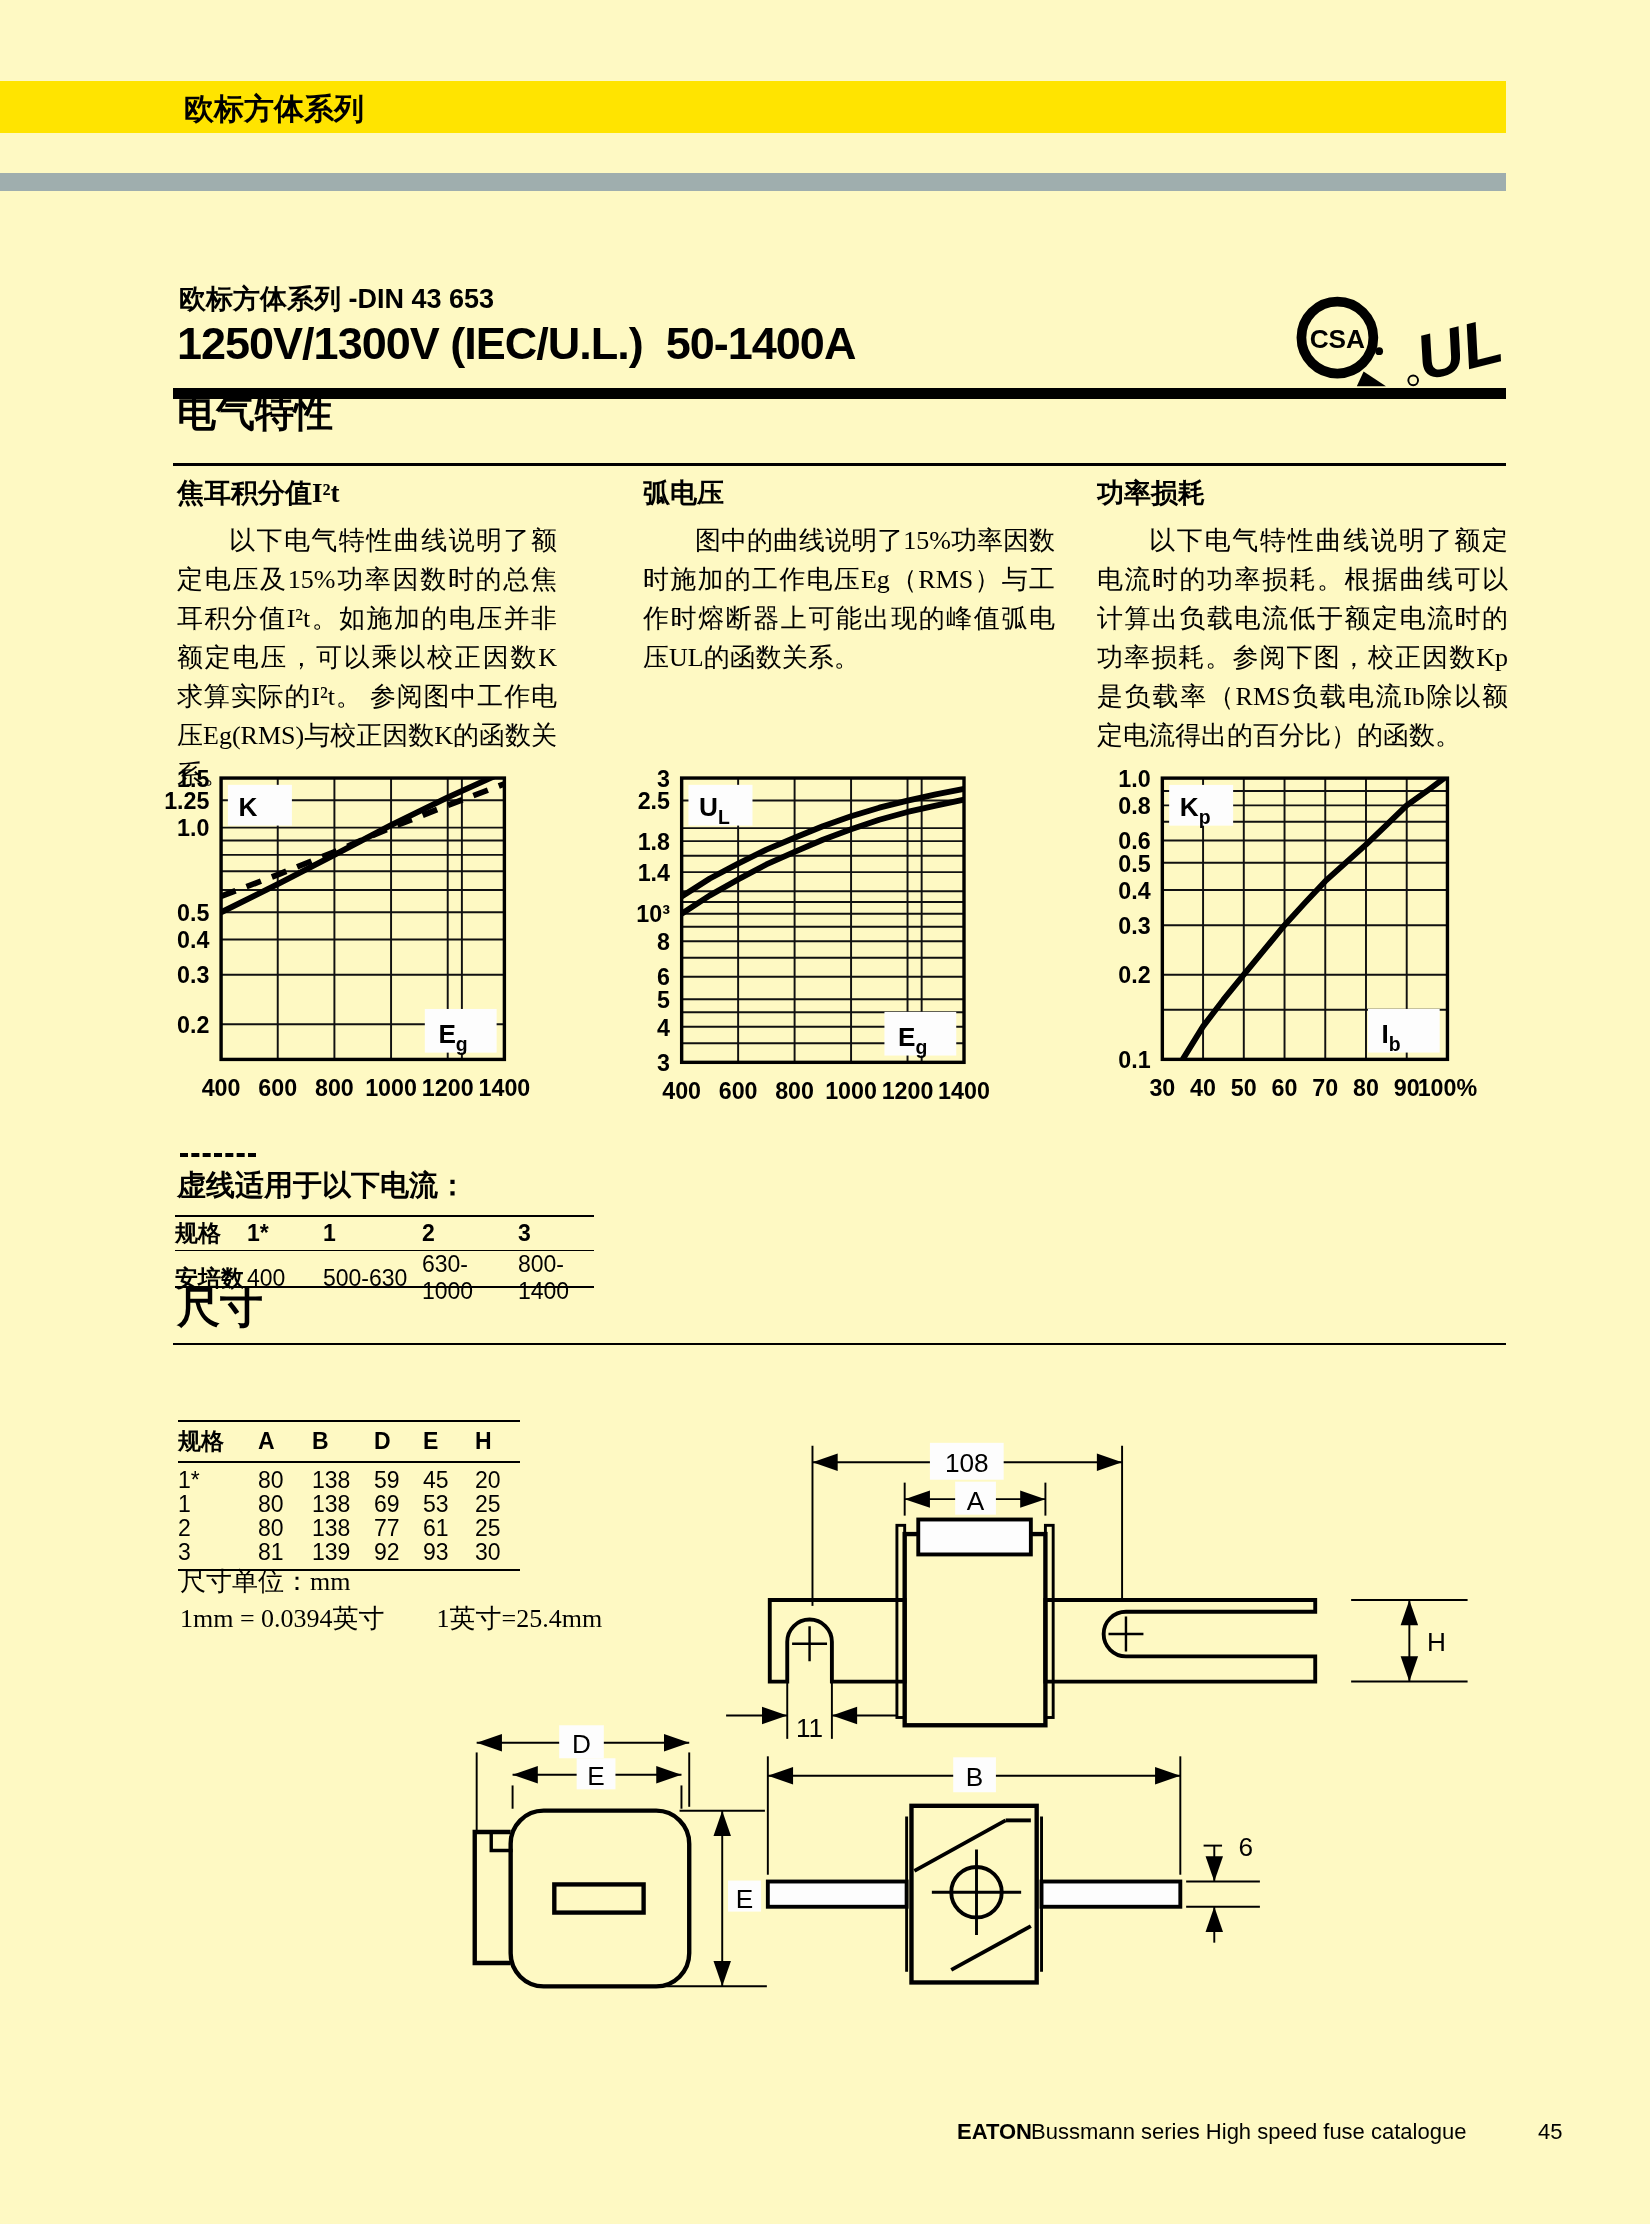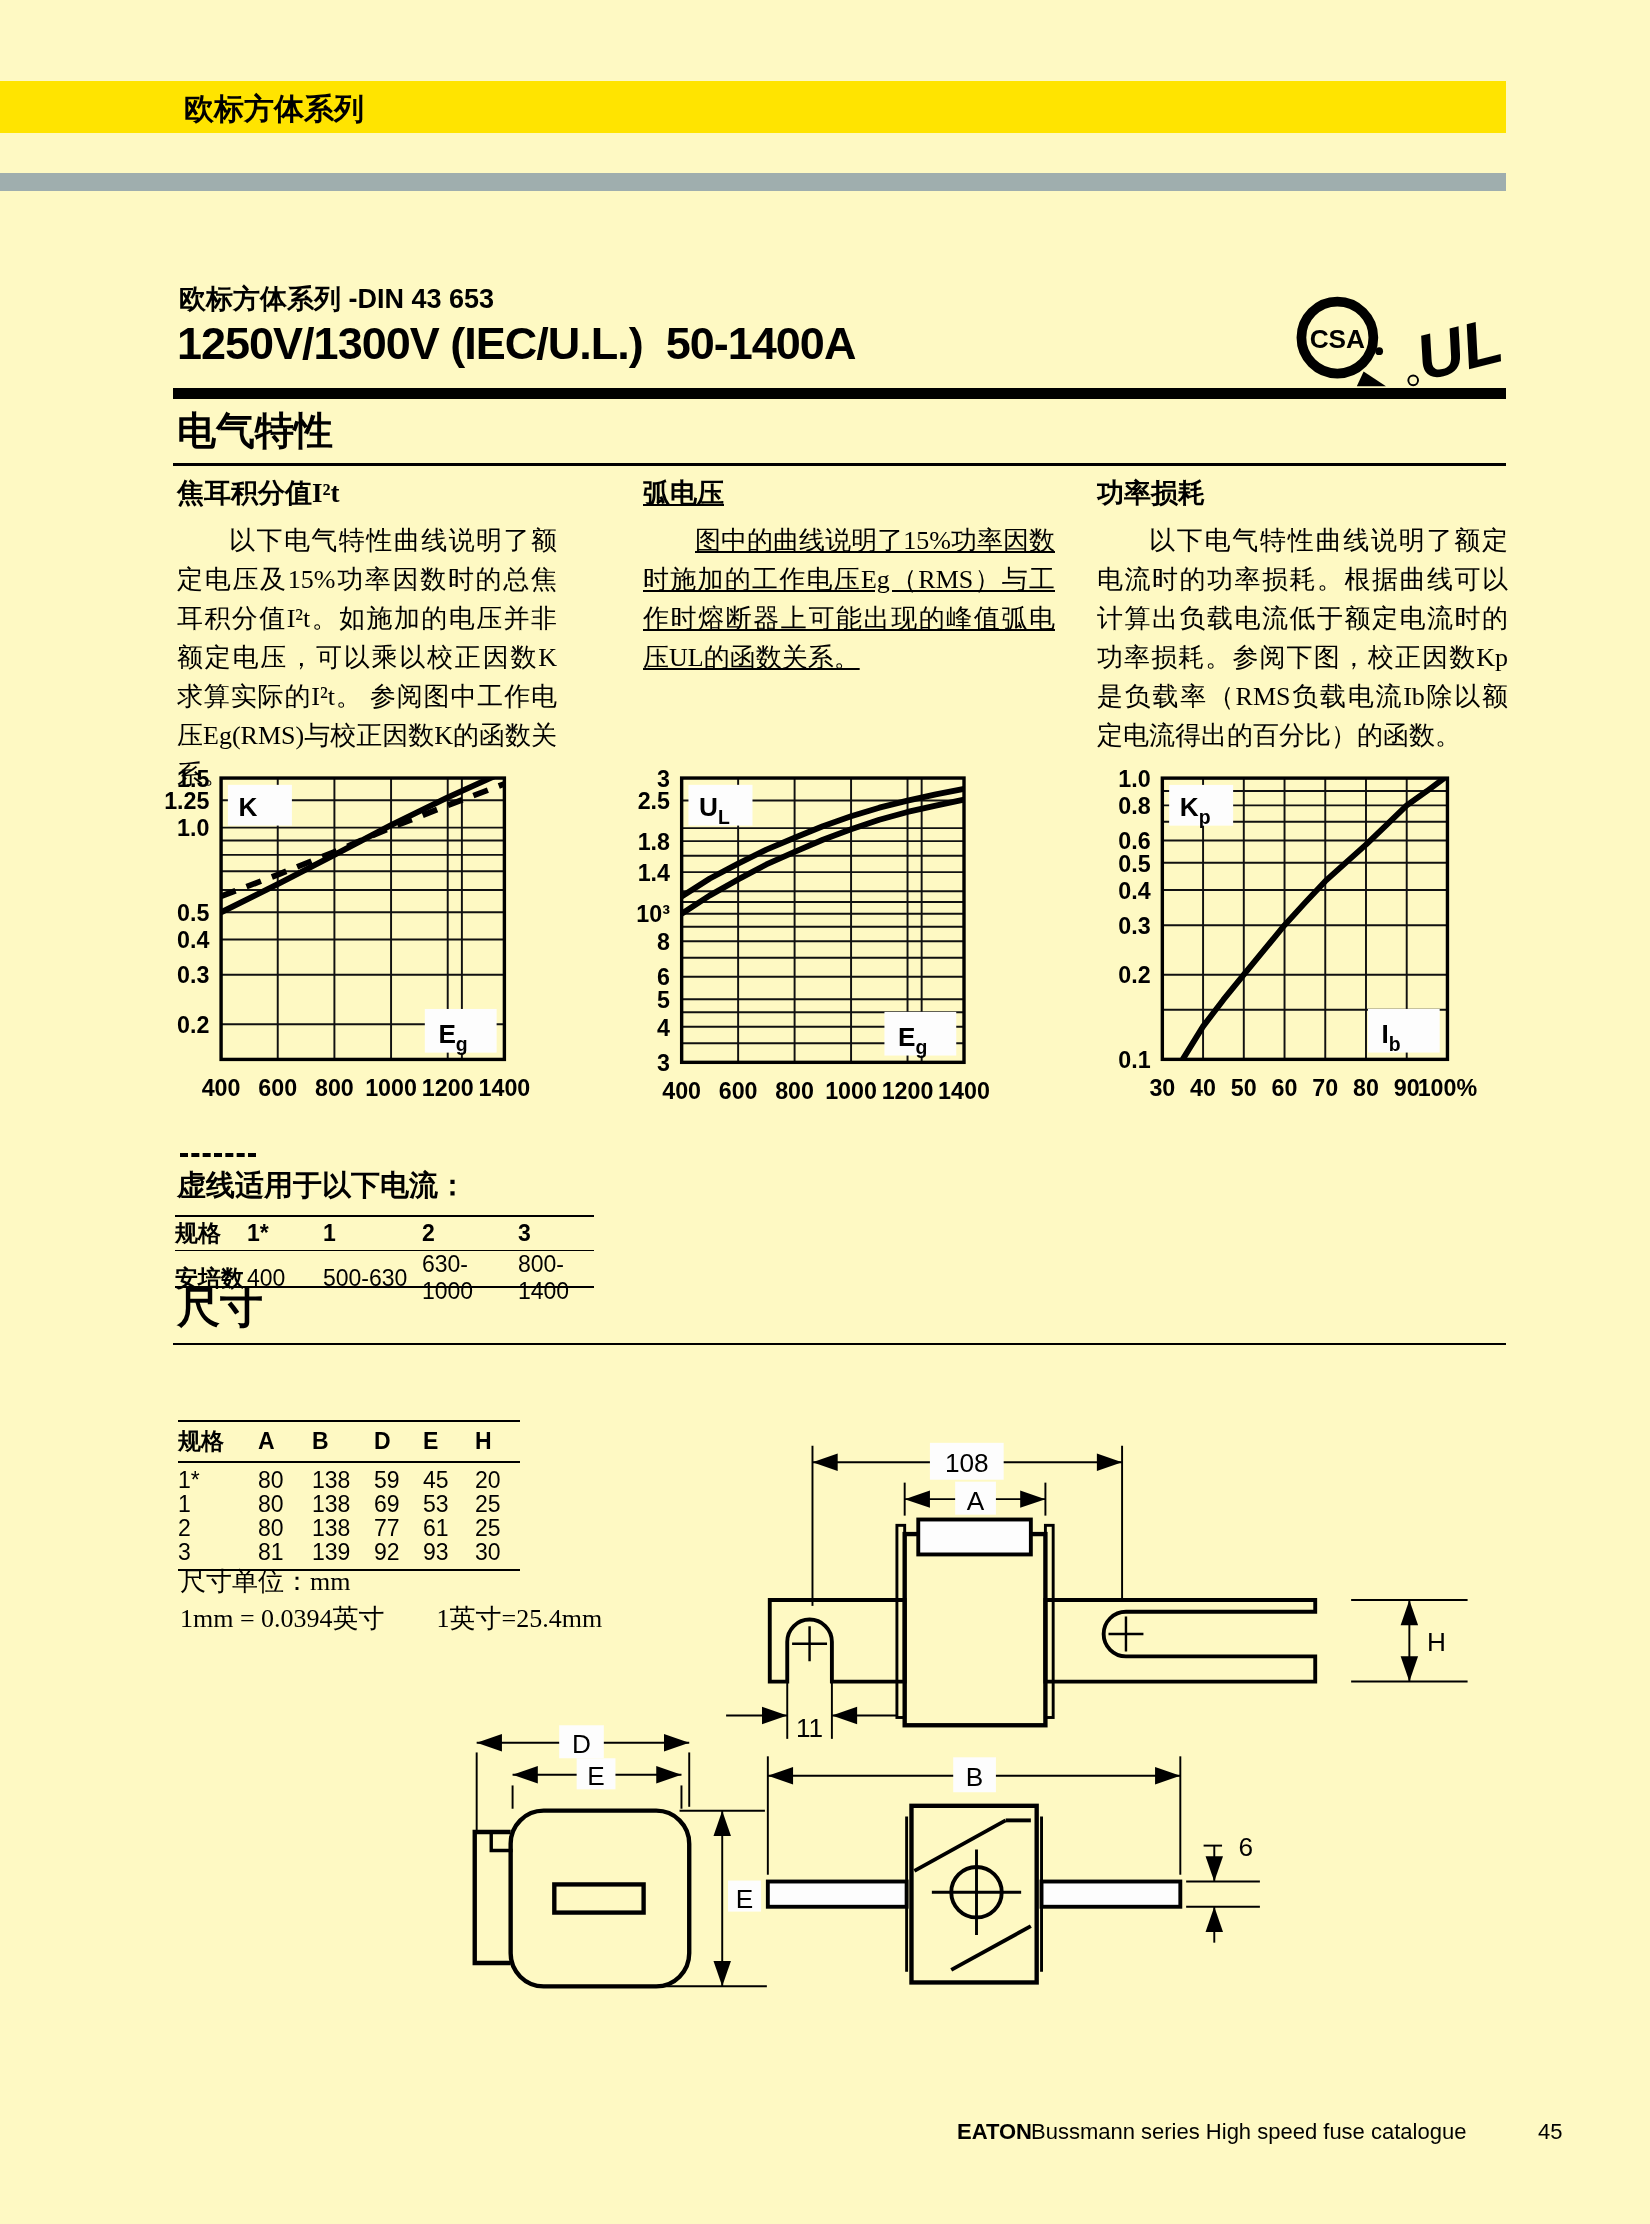--- a/index.html
+++ b/index.html
@@ -8,28 +8,28 @@
   .abs{position:absolute;}
   
   .banner{left:0;top:81px;width:1506px;height:52px;background:#FFE400;}
   .banner-label{left:184px;top:89px;font:bold 30px "Liberation Sans",sans-serif;}
   .gray-bar{left:0;top:173px;width:1506px;height:18.4px;background:#9FAEAE;}
   
   .series-title{left:179px;top:281px;font:bold 27px "Liberation Sans",sans-serif;}
   .main-title{left:177px;top:318px;font:bold 45px "Liberation Sans",sans-serif;
               letter-spacing:-1px;white-space:pre;}
   .rule-thick{left:173px;top:388px;width:1333px;height:10.7px;background:#000;}
-  .section-title{left:177px;top:404px;font:bold 39px "Liberation Serif",serif;}
+  .section-title{left:177px;top:386px;font:bold 39px "Liberation Serif",serif;}
   .rule-thin{left:173px;top:463px;width:1333px;height:2.9px;background:#000;}
   
   .col{top:475px;}
   .col h3{margin:0 0 9.7px 0;font:bold 27px "Liberation Serif",serif;}
   .col p{margin:0;font:26px/39px "Liberation Serif",serif;text-align:justify;text-indent:2em;}
   .col1{left:177px;width:380px;}
-  .col2{left:643px;width:412px;text-decoration:underline;}
+  .col2{left:643px;width:412px;}
   .col3{left:1097px;width:411px;}
   
   svg text.tick{font:bold 24px "Liberation Sans",sans-serif;fill:#000;}
   svg text.axis-label{font:bold 27px "Liberation Sans",sans-serif;fill:#000;}
   svg text.dim-text{font:27px "Liberation Sans",sans-serif;fill:#000;}
   
   .dash-sample{left:180px;top:1153px;width:76px;height:0;border-top:4.9px dashed #000;}
   .dash-heading{left:177px;top:1166px;font:bold 29px "Liberation Serif",serif;}
   .spec-table{left:175px;top:1215px;width:419px;border-top:2.9px solid #000;
               font:23px "Liberation Sans",sans-serif;}

